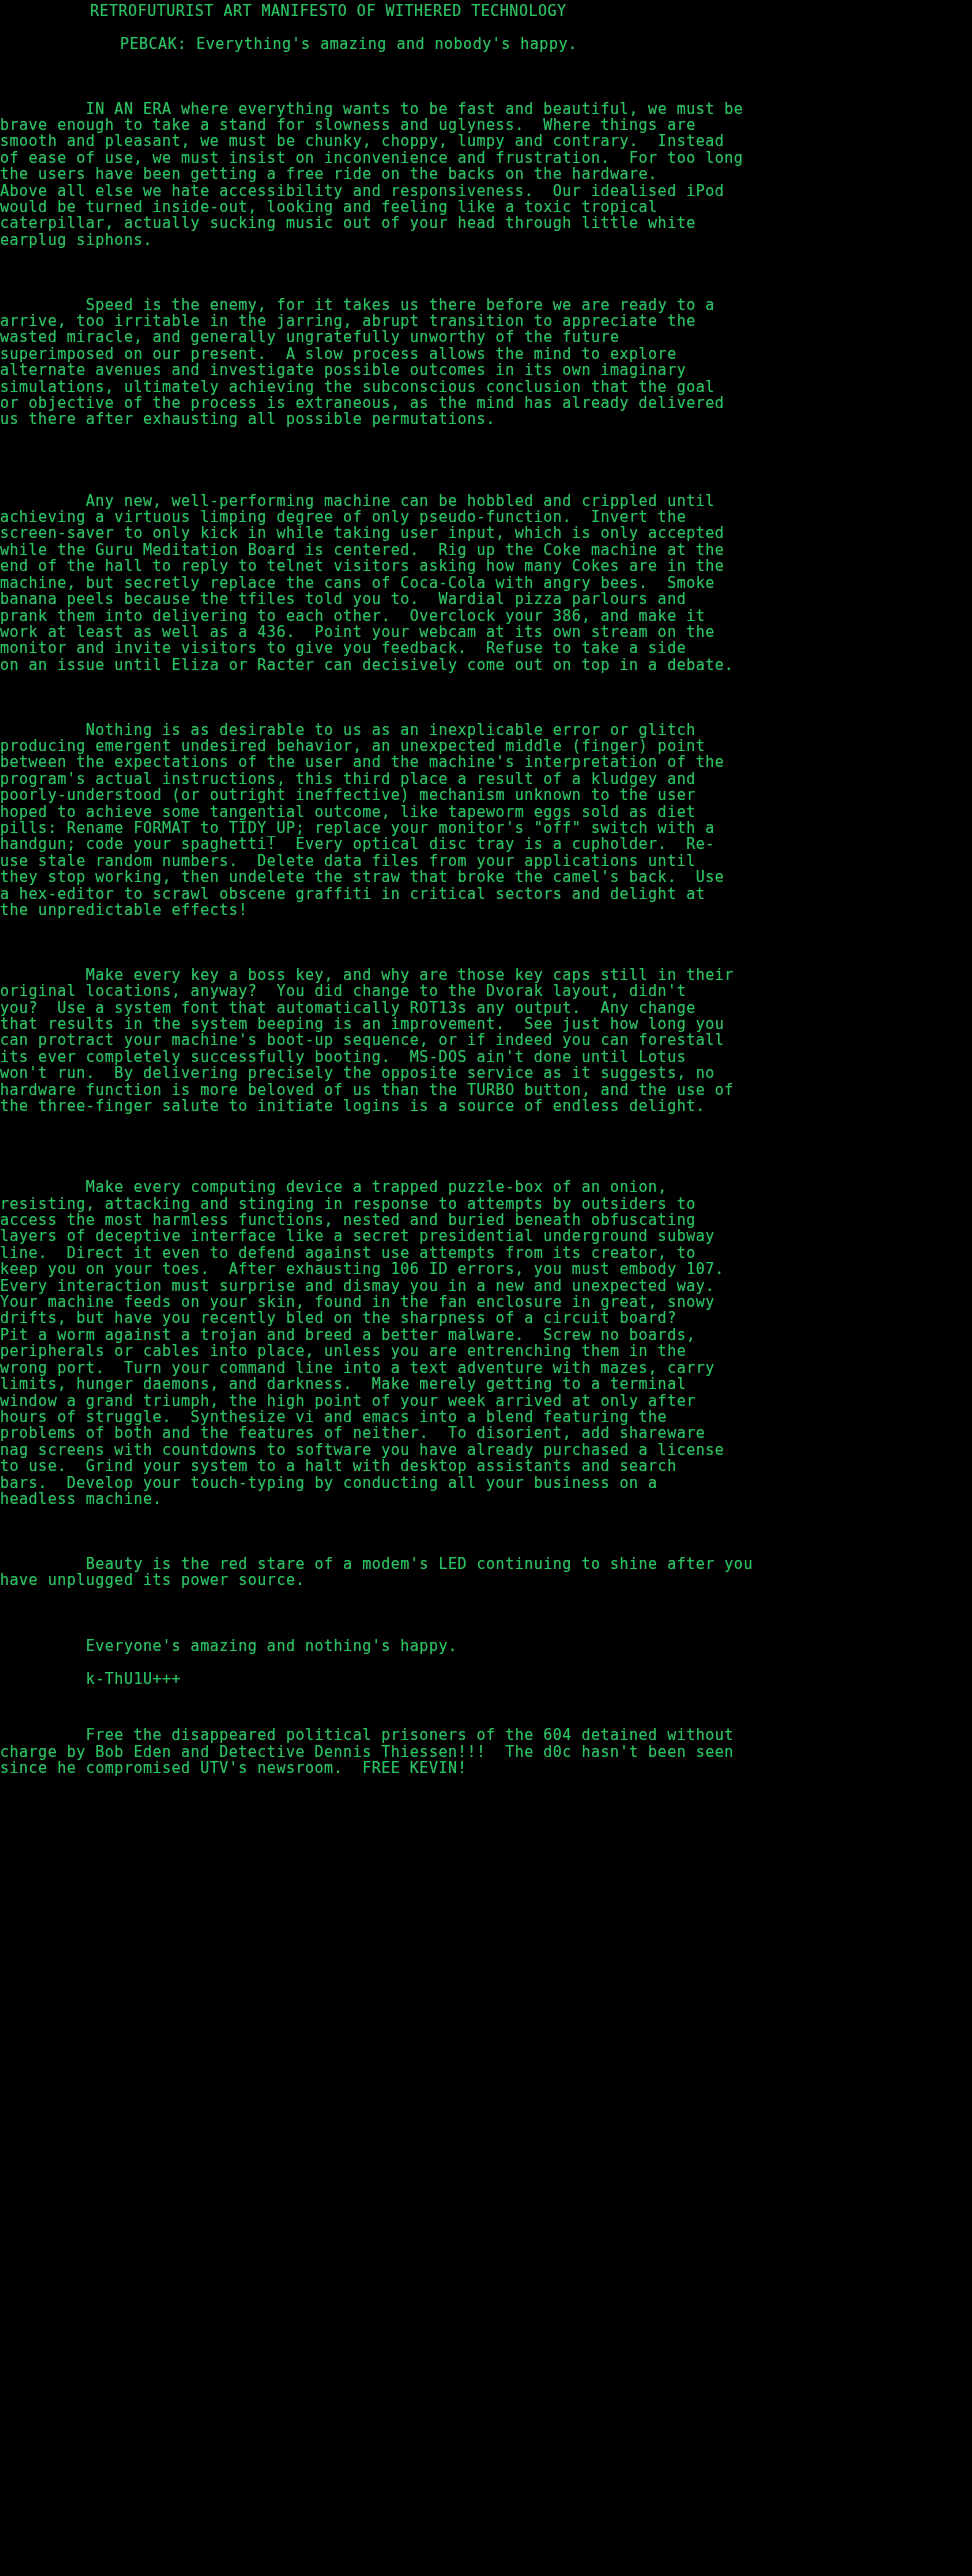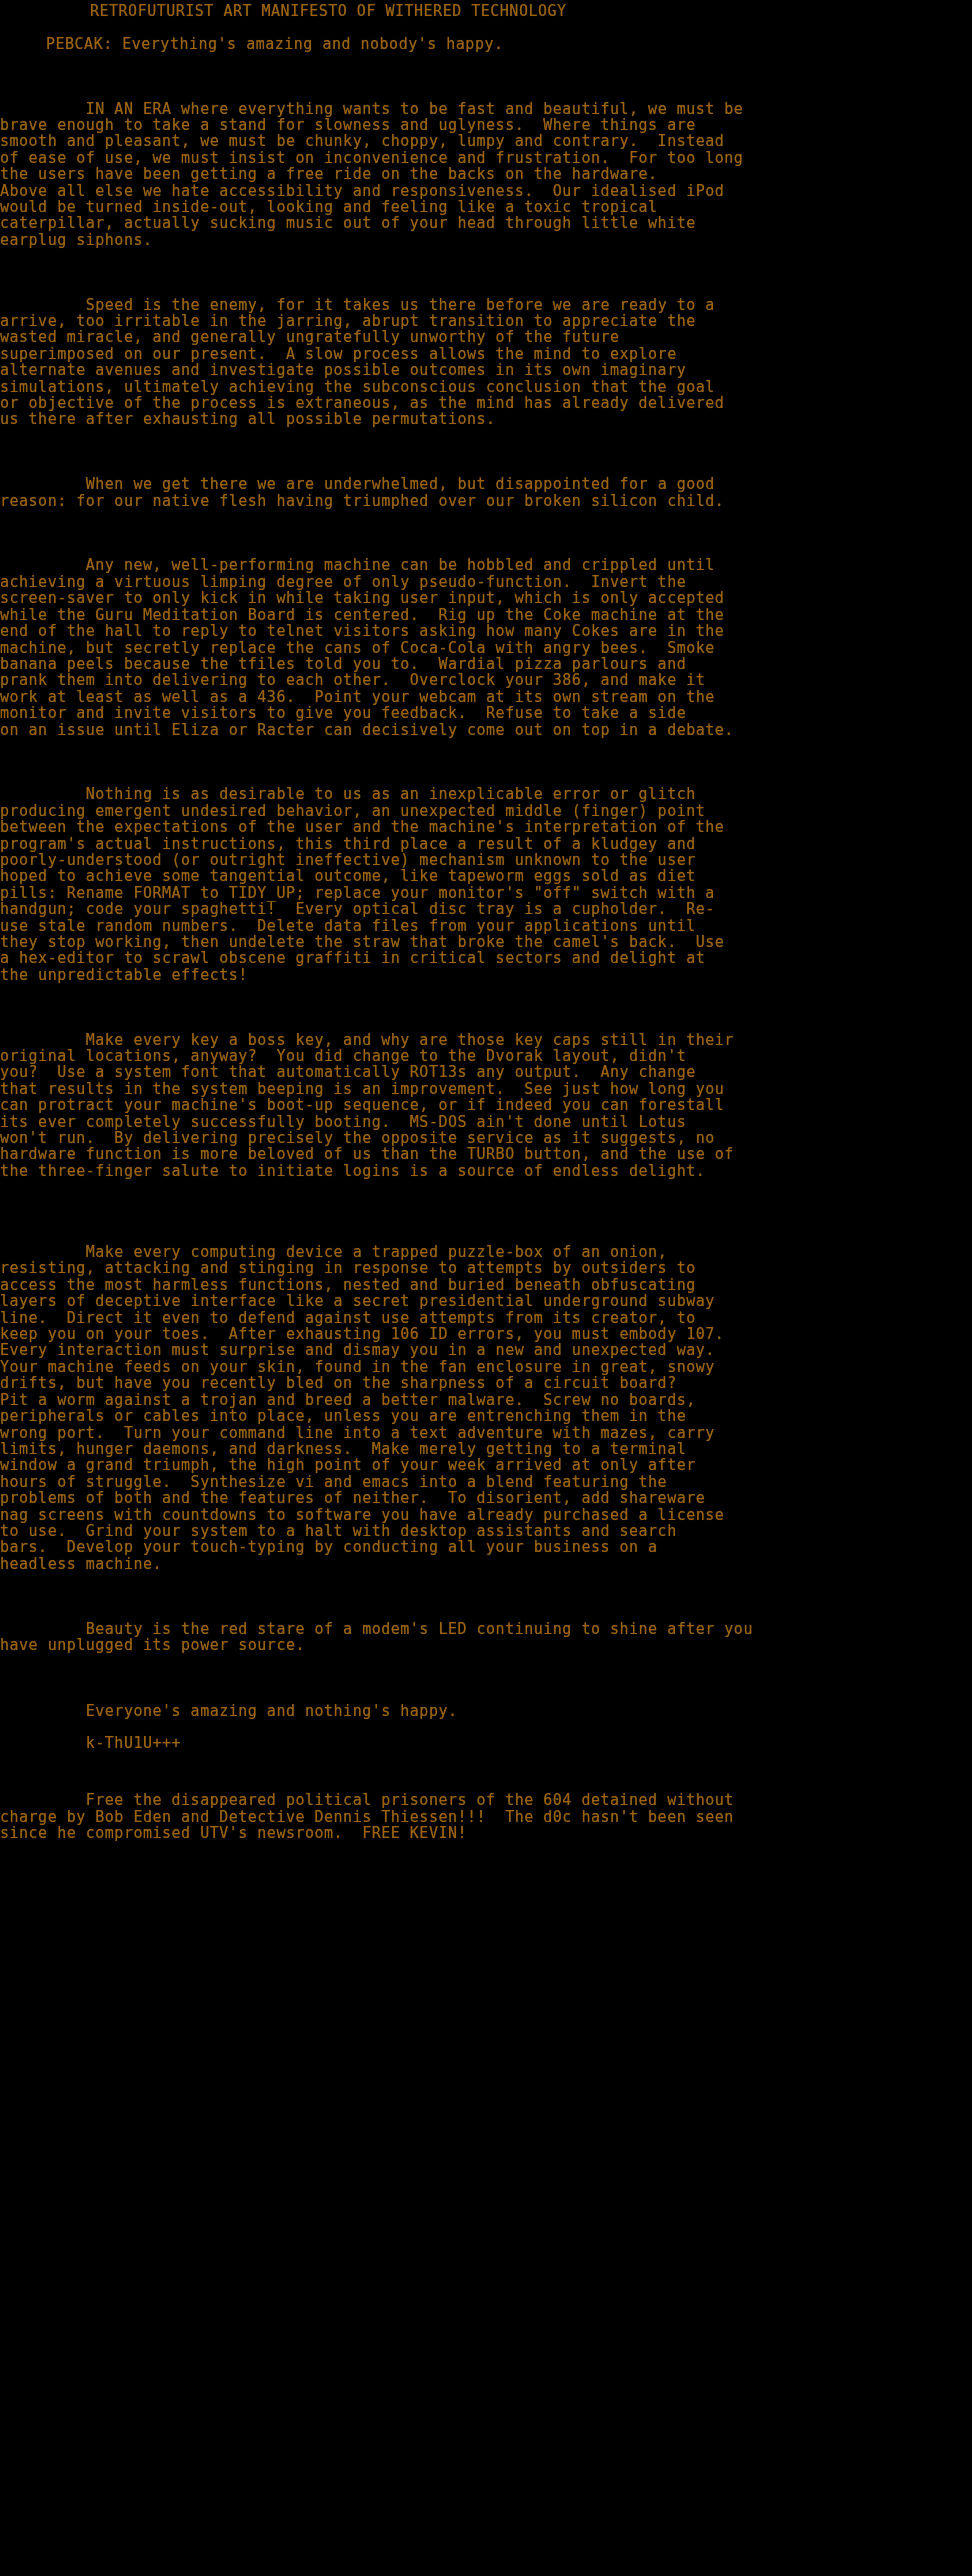--- a/index.html
+++ b/index.html
@@ -19,38 +19,38 @@
     box-sizing: border-box;
     padding: 0;
     position: relative;
   }
   .doc {
     position: relative;
     padding-top: 3px;
     padding-left: 0px;
   }
   .line, .para, .title, .sig {
-    color: #a16207;
+    color: #22c55e;
     font-size: 15px;
     line-height: 16.4px;
     letter-spacing: 0.5px;
     white-space: pre-wrap;
     word-break: normal;
     font-weight: 500;
     text-shadow: 0 0 0.8px rgba(232,228,218,0.35);
   }
   .block {
     margin: 0;
     padding: 0;
   }
   .indent-title {
     padding-left: 90px;
   }
   .indent-head {
-    padding-left: 46px;
+    padding-left: 120px;
   }
   .body-block {
     padding-left: 0px;
     padding-right: 6px;
     margin-top: 32px;
   }
   .gap {
     height: 16.4px;
   }
   .prompt {
@@ -87,22 +87,20 @@
     <div class="block para body-block">         Speed is the enemy, for it takes us there before we are ready to a
 arrive, too irritable in the jarring, abrupt transition to appreciate the
 wasted miracle, and generally ungratefully unworthy of the future
 superimposed on our present.  A slow process allows the mind to explore
 alternate avenues and investigate possible outcomes in its own imaginary
 simulations, ultimately achieving the subconscious conclusion that the goal
 or objective of the process is extraneous, as the mind has already delivered
 us there after exhausting all possible permutations.</div>
     <div class="gap"></div>
 
-    <div class="block para body-block">         When we get there we are underwhelmed, but disappointed for a good
-reason: for our native flesh having triumphed over our broken silicon child.</div>
     <div class="gap"></div>
 
     <div class="block para body-block">         Any new, well-performing machine can be hobbled and crippled until
 achieving a virtuous limping degree of only pseudo-function.  Invert the
 screen-saver to only kick in while taking user input, which is only accepted
 while the Guru Meditation Board is centered.  Rig up the Coke machine at the
 end of the hall to reply to telnet visitors asking how many Cokes are in the
 machine, but secretly replace the cans of Coca-Cola with angry bees.  Smoke
 banana peels because the tfiles told you to.  Wardial pizza parlours and
 prank them into delivering to each other.  Overclock your 386, and make it

